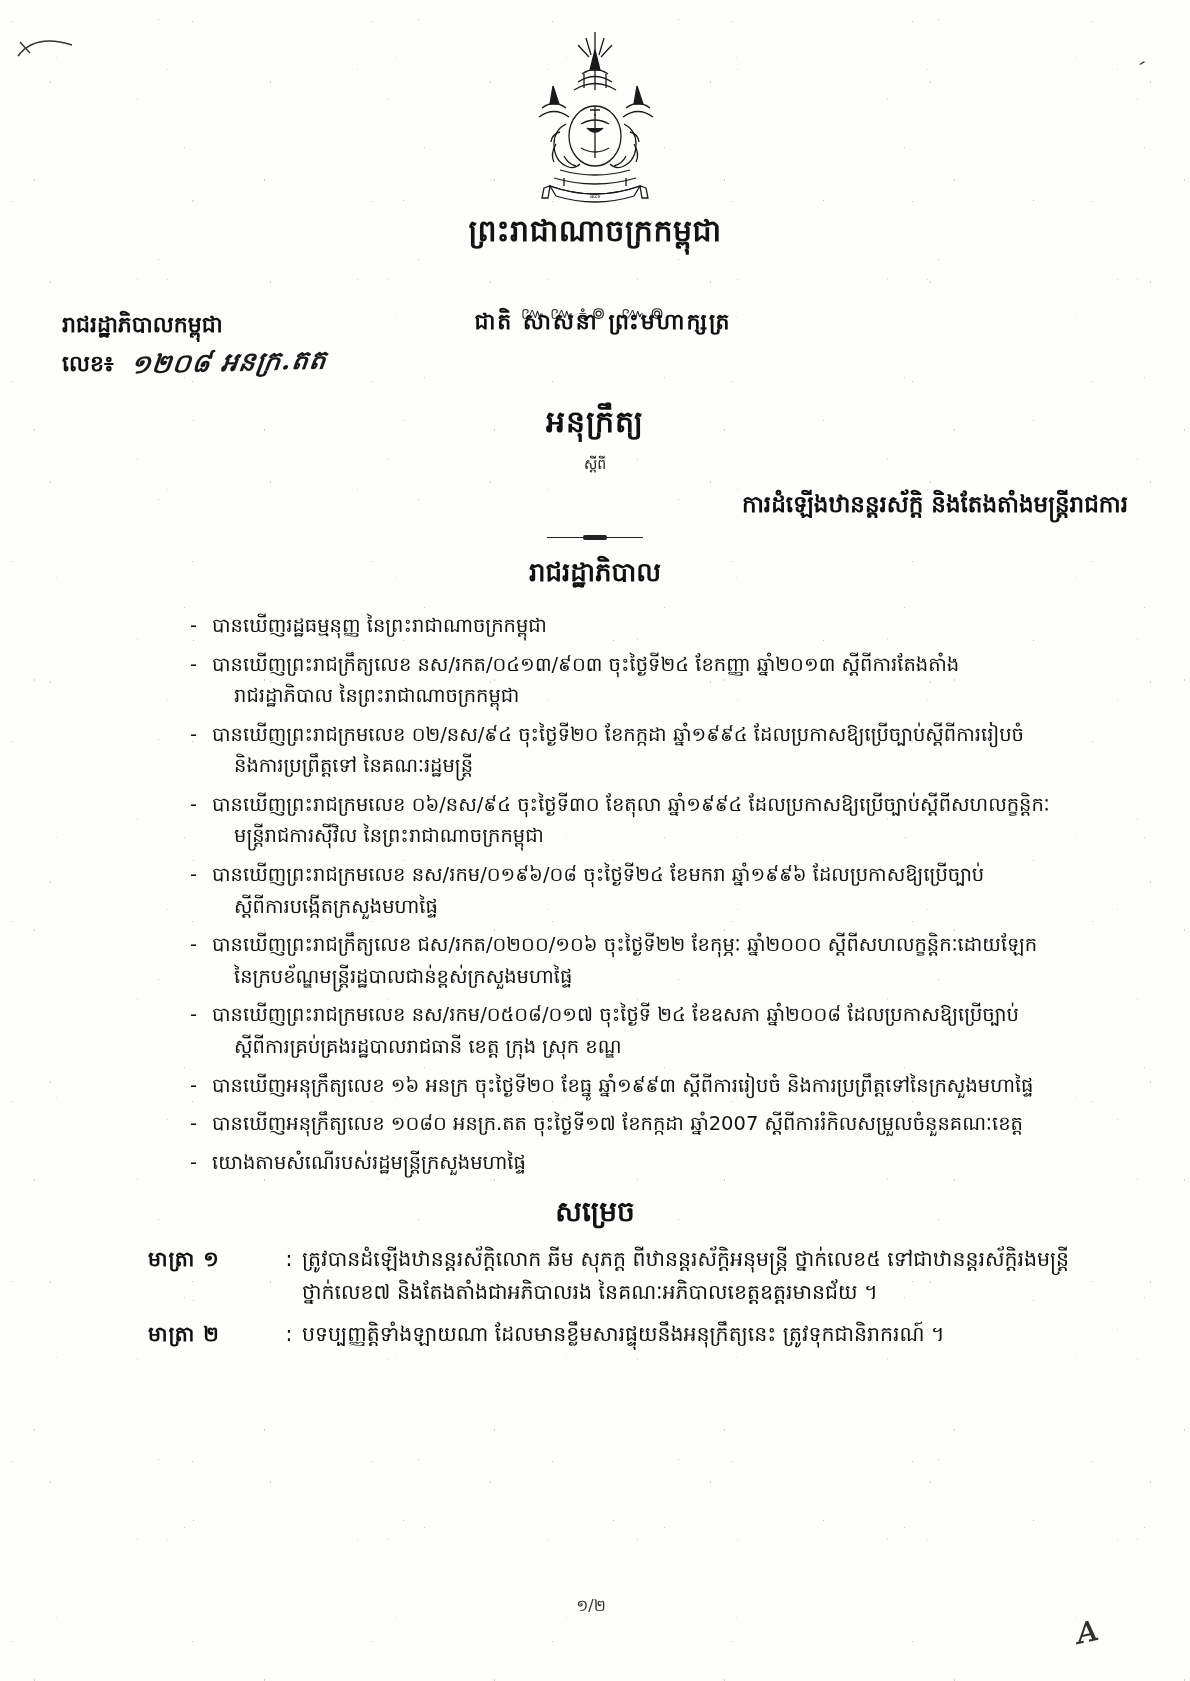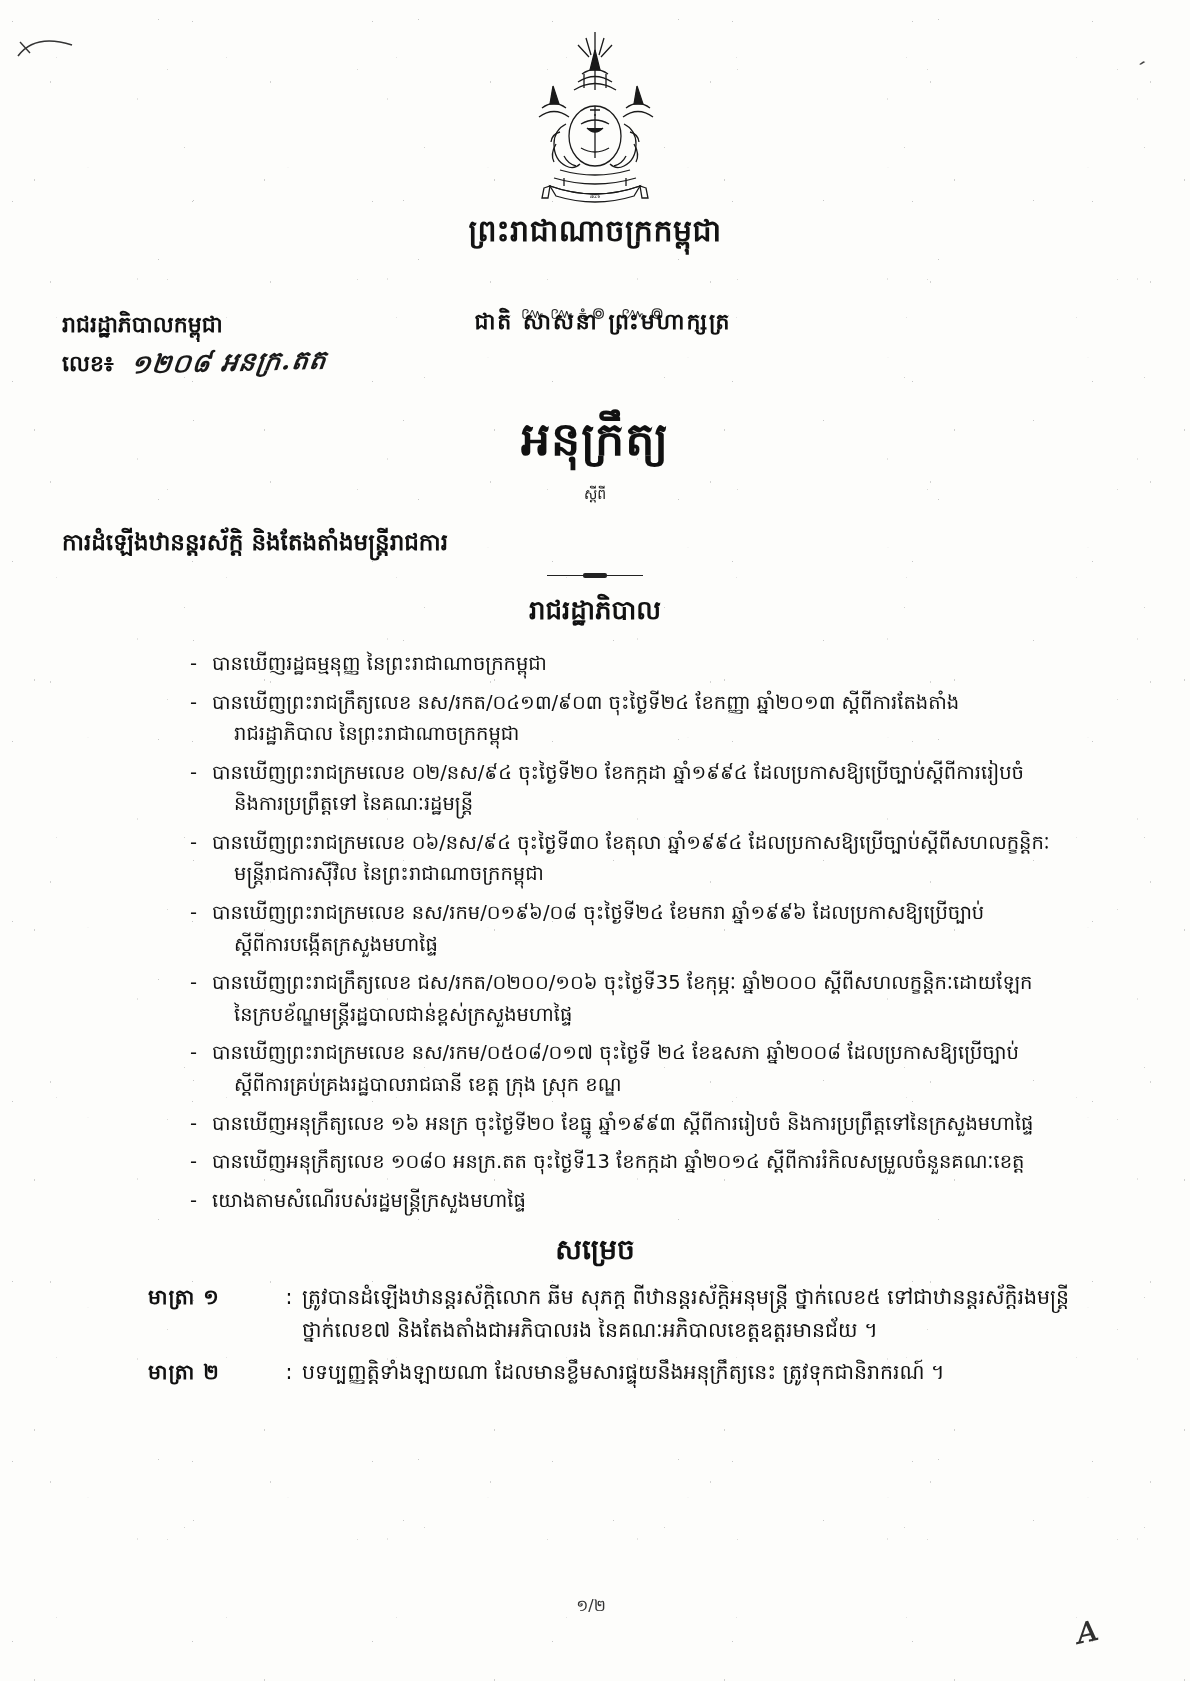--- a/index.html
+++ b/index.html
@@ -109,34 +109,34 @@
     text-align: center;
     font-size: 17px;
     letter-spacing: 5px;
     margin-top: 10px;
     color: #222;
   }
 
   
   .decree-title {
     text-align: center;
-    font-size: 46px;
-    font-weight: 700;
-    margin-top: 12px;
+    font-size: 30px;
+    font-weight: 700;
+    margin-top: 5px;
     letter-spacing: 1px;
   }
   .decree-sub {
     text-align: center;
     font-size: 14px;
     margin-top: 8px;
   }
   .decree-subject {
-    text-align: left;
+    text-align: right;
     font-size: 23px;
-    margin-top: 22px;
+    margin-top: 14px;
     font-weight: 700;
   }
   .divider {
     width: 96px;
     height: 0;
     border-top: 1.4px solid #222;
     margin: 14px auto 0 auto;
     position: relative;
   }
   .divider::after {
@@ -355,38 +355,38 @@
       </div>
 
       <div class="clause">
         <span class="dash">-</span>
         <span>បានឃើញព្រះរាជក្រមលេខ នស/រកម/០១៩៦/០៨ ចុះថ្ងៃទី២៤ ខែមករា ឆ្នាំ១៩៩៦ ដែលប្រកាសឱ្យប្រើច្បាប់</span>
         <span class="line2">ស្ដីពីការបង្កើតក្រសួងមហាផ្ទៃ</span>
       </div>
 
       <div class="clause">
         <span class="dash">-</span>
-        <span>បានឃើញព្រះរាជក្រឹត្យលេខ ជស/រកត/០២០០/១០៦ ចុះថ្ងៃទី35 ខែកុម្ភៈ ឆ្នាំ២០០០ ស្ដីពីសហលក្ខន្តិកៈដោយឡែក</span>
+        <span>បានឃើញព្រះរាជក្រឹត្យលេខ ជស/រកត/០២០០/១០៦ ចុះថ្ងៃទី២២ ខែកុម្ភៈ ឆ្នាំ២០០០ ស្ដីពីសហលក្ខន្តិកៈដោយឡែក</span>
         <span class="line2">នៃក្របខ័ណ្ឌមន្ត្រីរដ្ឋបាលជាន់ខ្ពស់ក្រសួងមហាផ្ទៃ</span>
       </div>
 
       <div class="clause">
         <span class="dash">-</span>
         <span>បានឃើញព្រះរាជក្រមលេខ នស/រកម/០៥០៨/០១៧ ចុះថ្ងៃទី ២៤ ខែឧសភា ឆ្នាំ២០០៨ ដែលប្រកាសឱ្យប្រើច្បាប់</span>
         <span class="line2">ស្ដីពីការគ្រប់គ្រងរដ្ឋបាលរាជធានី ខេត្ត ក្រុង ស្រុក ខណ្ឌ</span>
       </div>
 
       <div class="clause">
         <span class="dash">-</span>
         <span>បានឃើញអនុក្រឹត្យលេខ ១៦ អនក្រ ចុះថ្ងៃទី២០ ខែធ្នូ ឆ្នាំ១៩៩៣ ស្ដីពីការរៀបចំ និងការប្រព្រឹត្តទៅនៃក្រសួងមហាផ្ទៃ</span>
       </div>
 
       <div class="clause">
         <span class="dash">-</span>
-        <span>បានឃើញអនុក្រឹត្យលេខ ១០៨០ អនក្រ.តត ចុះថ្ងៃទី13 ខែកក្កដា ឆ្នាំ២០១៤ ស្ដីពីការរំកិលសម្រួលចំនួនគណៈខេត្ត</span>
+        <span>បានឃើញអនុក្រឹត្យលេខ ១០៨០ អនក្រ.តត ចុះថ្ងៃទី១៧ ខែកក្កដា ឆ្នាំ2007 ស្ដីពីការរំកិលសម្រួលចំនួនគណៈខេត្ត</span>
       </div>
 
       <div class="clause">
         <span class="dash">-</span>
         <span>យោងតាមសំណើរបស់រដ្ឋមន្ត្រីក្រសួងមហាផ្ទៃ</span>
       </div>
 
     </div>
 
     <div class="decide">សម្រេច</div>

